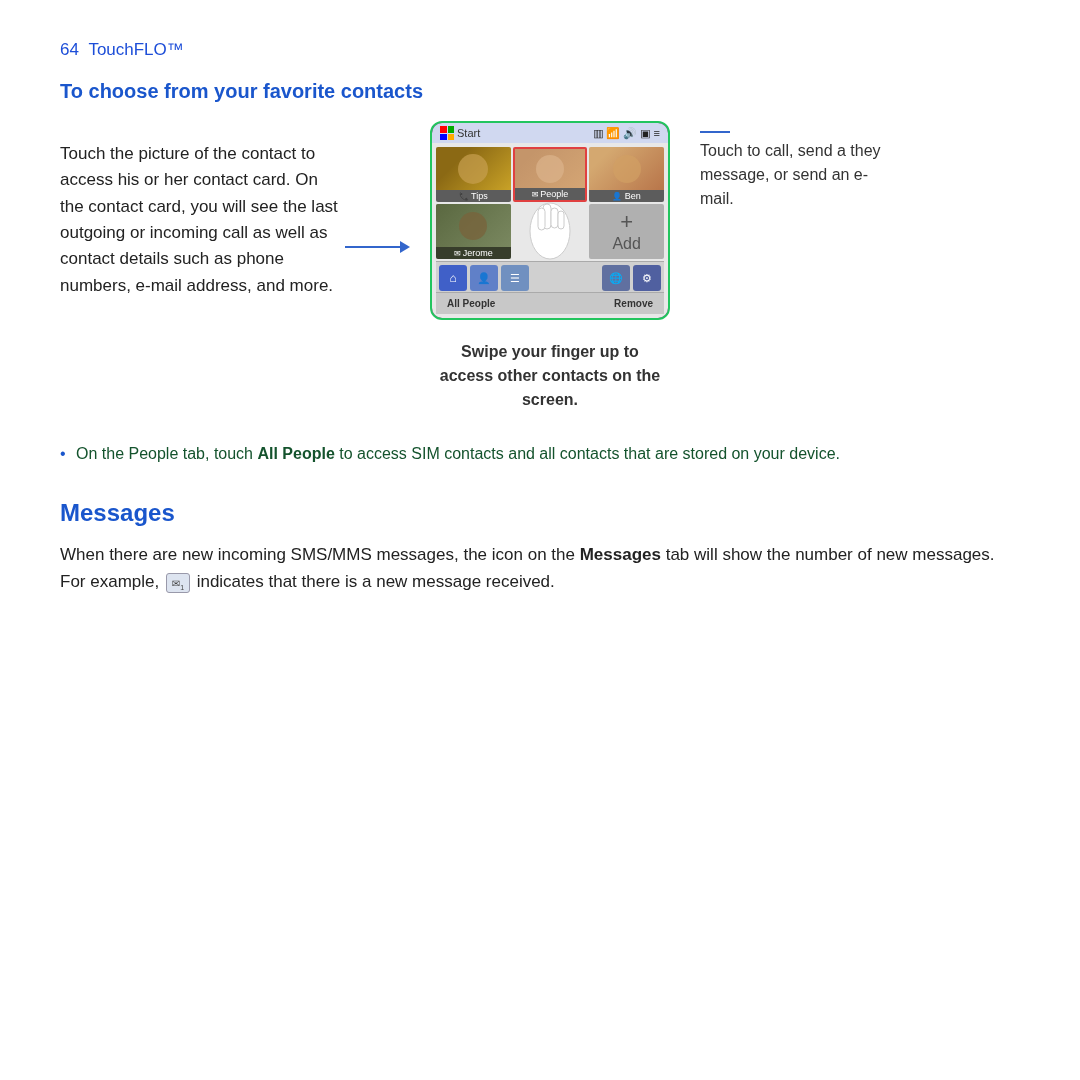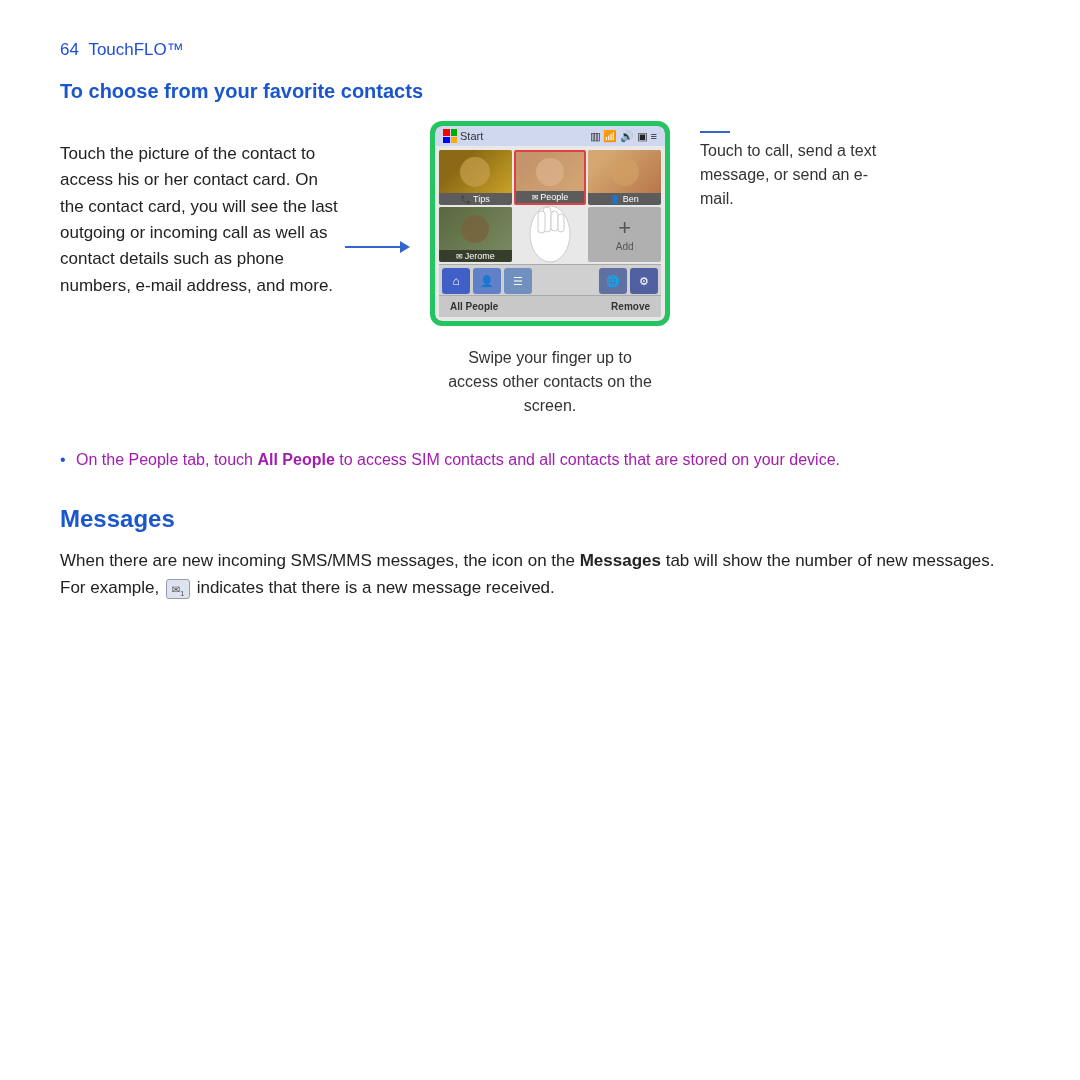--- a/index.html
+++ b/index.html
@@ -35,21 +35,21 @@
     }
     .left-text {
       width: 280px;
       font-size: 17px;
       line-height: 1.55;
       margin-right: 0px;
       padding-top: 20px;
     }
     .phone-mockup {
       width: 240px;
-      border: 5px solid #22c55e;
+      border: 2px solid #22c55e;
       border-radius: 12px;
       background: #1a1a2e;
       overflow: hidden;
       margin: 0 20px;
       flex-shrink: 0;
     }
     .phone-status-bar {
       background: #d0d8f0;
       display: flex;
       justify-content: space-between;
@@ -141,21 +141,21 @@
       align-items: center;
       justify-content: center;
       border-radius: 2px;
     }
     .add-plus {
       font-size: 22px;
       color: #555;
       line-height: 1;
     }
     .add-label {
-      font-size: 10px;
+      font-size: 16px;
       color: #555;
       margin-top: 2px;
     }
     .phone-bottom-bar {
       background: #c8c8c8;
       display: flex;
       justify-content: space-between;
       padding: 4px 8px;
       border-top: 1px solid #aaa;
     }
@@ -209,21 +209,21 @@
       min-width: 60px;
       margin-right: 10px;
       padding-top: 1px;
     }
     .tips-list {
       list-style: none;
       padding: 0;
     }
     .tips-list li {
       font-size: 16px;
-      color: #a21caf;
+      color: #14532d;
       line-height: 1.55;
       margin-bottom: 10px;
       padding-left: 16px;
       position: relative;
     }
     .tips-list li::before {
       content: '•';
       position: absolute;
       left: 0;
       color: #1a56cc;
@@ -261,20 +261,21 @@
       margin-bottom: 2px;
     }
     .phone-wrapper {
       display: flex;
       flex-direction: column;
       align-items: center;
     }
     .swipe-below {
       margin-top: 10px;
       text-align: center;
+      font-weight: bold;
     }
   </style>
 </head>
 <body>
 
 <div class="page">
 
   <div class="page-header">
     <span>64</span>&nbsp;&nbsp;<span>TouchFLO™</span>
   </div>
@@ -407,21 +408,21 @@
 
       <div class="swipe-below">
         <p class="swipe-text">Swipe your finger up to<br>access other contacts on the<br>screen.</p>
       </div>
     </div>
 
     <div class="right-callout">
       <div class="callout-arrow">
         <div class="callout-line"></div>
       </div>
-      <p class="callout-text">Touch to call, send a text message, or send an e-mail.</p>
+      <p class="callout-text">Touch to call, send a they message, or send an e-mail.</p>
     </div>
 
   </div>
 
   <div class="tips-section">
     <div class="tips-row">
       <ul class="tips-list">
         <li>
           <span>On the People tab, touch <strong>All People</strong> to access SIM contacts and all contacts that are stored on your device.</span>
         </li>

